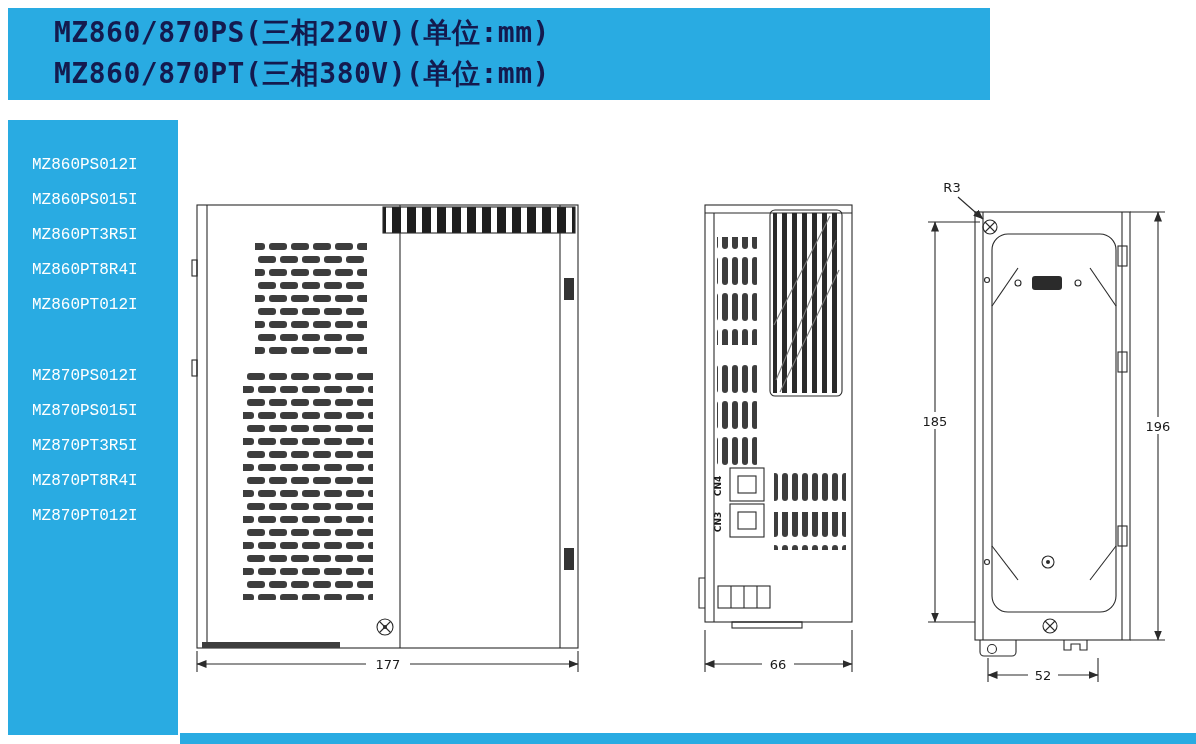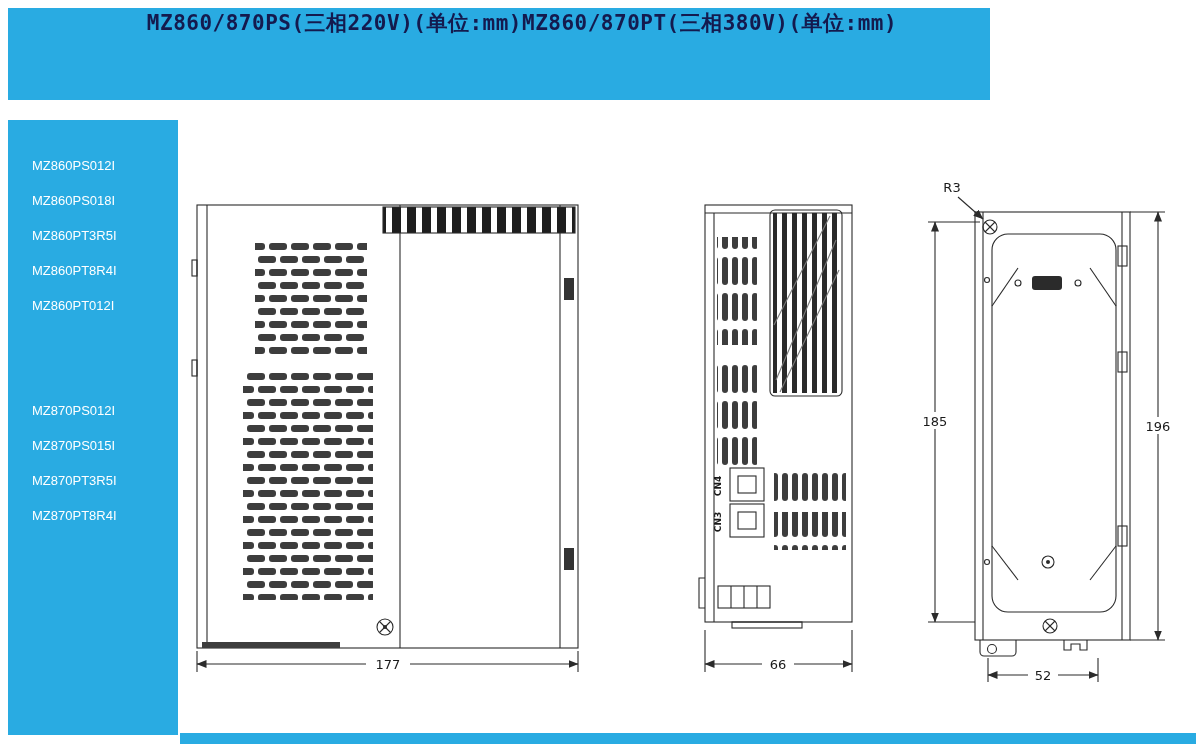--- a/index.html
+++ b/index.html
@@ -11,35 +11,35 @@
   *{box-sizing:border-box;}
   html,body{margin:0;padding:0;background:#ffffff;}
   body{
     width:1196px;height:744px;position:relative;overflow:hidden;
     font-family:"Liberation Sans", sans-serif;
   }
   .banner{
     position:absolute;left:8px;top:8px;width:982px;height:92px;
     background:var(--accent-color,#29abe2);
     color:var(--header-text-color,#141a4e);
-    display:flex;flex-direction:row;justify-content:center;
+    display:flex;flex-direction:column;justify-content:center;
     padding-left:46px;
     font-family:"DejaVu Sans Mono", monospace;
-    font-size:21px;font-weight:600;letter-spacing:0.5px;line-height:1.45;
+    font-size:28px;font-weight:600;letter-spacing:0.5px;line-height:1.45;
   }
   .sidebar{
     position:absolute;left:8px;top:120px;width:170px;height:615px;
     background:var(--accent-color,#29abe2);
     color:var(--sidebar-text-color,#ffffff);
-    font-family:Liberation Sans, sans-serif;
-    font-size:13px;
+    font-family:Liberation Mono, monospace;
+    font-size:16px;
     padding-top:28px;
   }
   .model-item{height:35px;line-height:35px;padding-left:24px;white-space:nowrap;}
-  .model-group-2{margin-top:70px;}
+  .model-group-2{margin-top:36px;}
   .drawing-area{
     position:absolute;left:180px;top:110px;width:1016px;height:625px;background:#ffffff;
   }
   .bottom-bar{
     position:absolute;left:180px;top:733px;width:1016px;height:11px;
     background:var(--accent-color,#29abe2);
   }
   .root{stroke:var(--drawing-line-color,#2b2b2b);fill:none;stroke-width:1.1px;}
   .dim{
     font-family:"DejaVu Sans", sans-serif;font-size:13px;
@@ -56,30 +56,31 @@
 <div class="page">
 
   <header class="banner">
     <div>MZ860/870PS(三相220V)(单位:mm)</div>
     <div>MZ860/870PT(三相380V)(单位:mm)</div>
   </header>
 
   <aside class="sidebar">
     <div class="model-group">
       <div class="model-item">MZ860PS012I</div>
-      <div class="model-item">MZ860PS018I</div>
+      <div class="model-item">MZ860PS015I</div>
       <div class="model-item">MZ860PT3R5I</div>
       <div class="model-item">MZ860PT8R4I</div>
       <div class="model-item">MZ860PT012I</div>
     </div>
     <div class="model-group model-group-2">
       <div class="model-item">MZ870PS012I</div>
       <div class="model-item">MZ870PS015I</div>
       <div class="model-item">MZ870PT3R5I</div>
       <div class="model-item">MZ870PT8R4I</div>
+      <div class="model-item">MZ870PT012I</div>
     </div>
   </aside>
 
   <main class="drawing-area">
     <svg id="drawing-svg" viewBox="0 0 1016 625" width="1016" height="625" xmlns="http://www.w3.org/2000/svg">
       <defs>
         <marker id="arr" markerWidth="11" markerHeight="9" refX="9.5" refY="4" orient="auto-start-reverse" markerUnits="userSpaceOnUse">
           <path d="M0,0 L10,4 L0,8 Z" fill="#2b2b2b"></path>
         </marker>
         <pattern id="slotsH" width="44" height="26" patternUnits="userSpaceOnUse">

